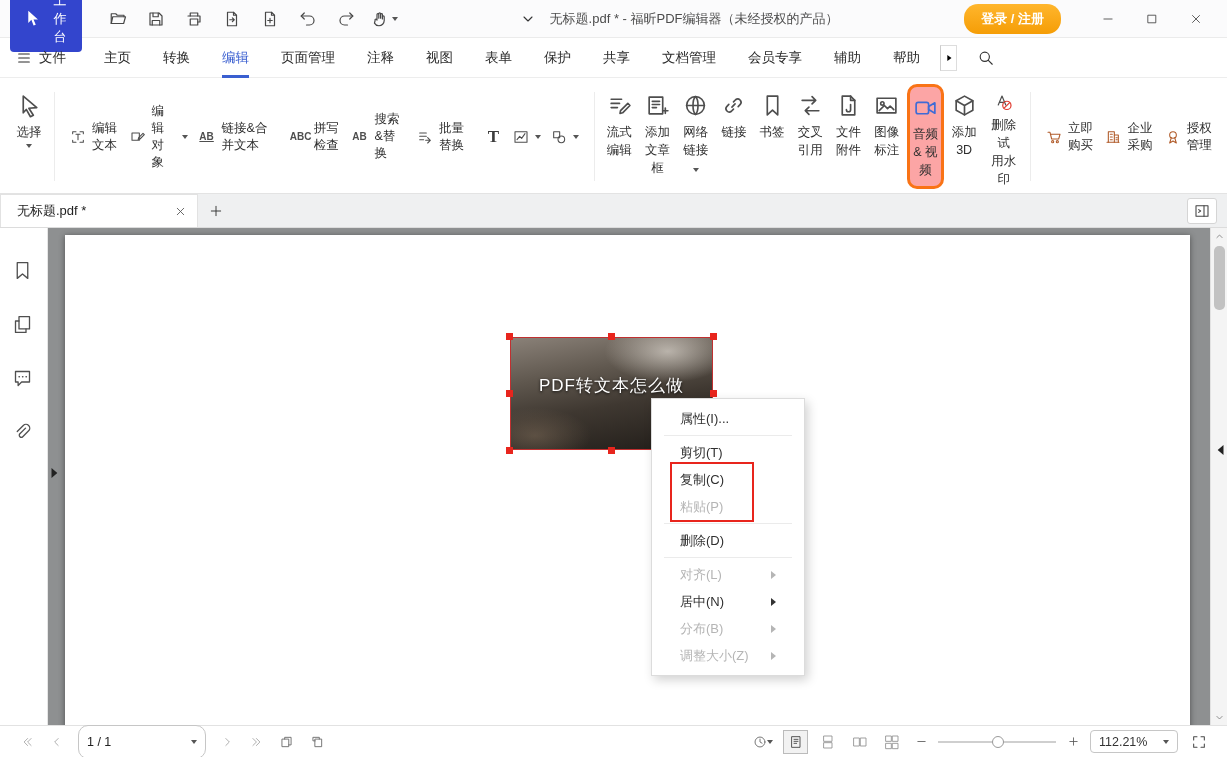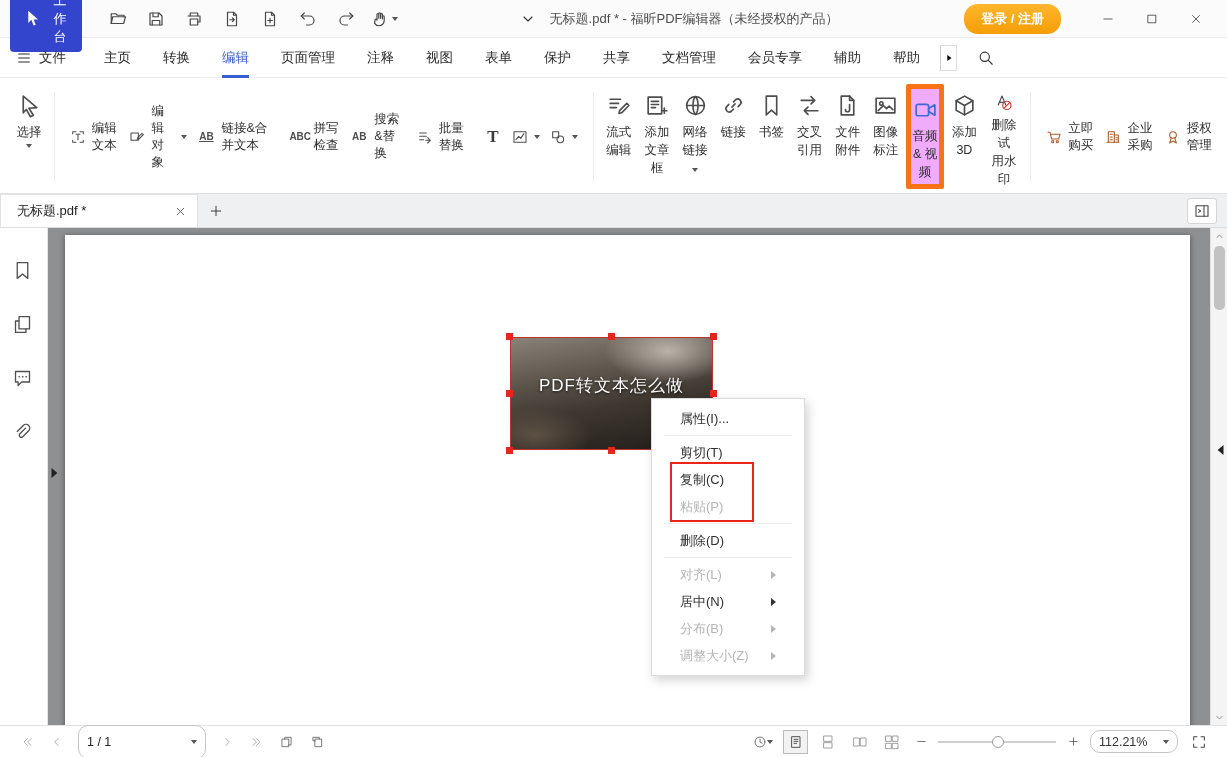--- a/index.html
+++ b/index.html
@@ -29,21 +29,21 @@
 .mb-expand{width:17px;height:26px;border:1px solid #ddd;border-left:1px solid #ccc;background:#fff;display:flex;align-items:center;justify-content:center;margin-left:4px}
 .mb-expand svg{width:10px;height:10px}
 .mb-search{margin-left:12px;width:32px;height:30px;display:flex;align-items:center;justify-content:center;background:none;border:none;color:#333}
 .mb-search svg{width:17px;height:17px}
 
 
 .ribbon{height:116px;display:flex;background:#fff;border-bottom:1px solid #e3e3e3;padding:6px 4px 4px 10px}
 .rsep{width:1px;background:#ececec;margin:8px 6px}
 .rbig{width:50px;display:flex;flex-direction:column;align-items:center;padding-top:8px;font-size:12.5px;line-height:18px;color:#2f2f2f;background:none;border:1px solid transparent;margin:0 1px}
 .rbig svg{width:25px;height:25px;margin-bottom:5px;color:#4e4e4e}
-.rbig.sel{background:#f0abfc;border:5px solid #f97316;border-radius:2px}
+.rbig.sel{background:#fca5a5;border:3px solid #f97316;border-radius:10px}
 .rbig .car{margin-top:3px}
 .rcol{display:flex;flex-direction:row;justify-content:center;gap:10px;padding:0 9px}
 .rrow{display:flex;align-items:center;gap:6px;font-size:12.5px;color:#2f2f2f;background:none;border:none;text-align:left}
 .rrow svg{width:16px;height:16px;color:#4e4e4e;flex:none}
 .glyph{font-weight:700;font-size:10px;color:#4e4e4e;width:18px;text-align:center;flex:none}
 .glyph.u{text-decoration:underline}
 .ttool{font-family:"Liberation Serif","DejaVu Serif",serif;font-size:17px;font-weight:700;color:#3c3c3c;width:18px;text-align:center}
 .shop svg{color:#b05a28}
 
 
@@ -91,21 +91,21 @@
 .ctx-sep{height:1px;background:#ebebeb;margin:3px 12px}
 .copy-highlight{position:absolute;left:670px;top:462px;width:84px;height:60px;border:2px solid #e8251d;z-index:11;pointer-events:none}
 
 
 .statusbar{height:32px;display:flex;align-items:center;background:#fff;border-top:1px solid #e2e2e2;padding:0 14px;gap:4px}
 .st-btn{display:flex;align-items:center;justify-content:center;color:#a8a8a8;background:none;border:none;width:26px;height:24px}
 .st-btn svg{width:14px;height:14px}
 .st-btn.dark{color:#6e6e6e}
 .page-box{width:128px;height:23px;border:1px solid #c6c6c6;border-radius:10px;display:flex;align-items:center;padding:16px 8px;font-size:12.5px;color:#222;gap:6px;margin:0 4px;background:#fff}
 .page-box .car{margin-left:auto}
-.zoom-box{width:88px;height:23px;border:1px solid #c6c6c6;border-radius:10px;display:flex;align-items:center;padding:0 8px;font-size:12.5px;gap:6px;background:#fff}
+.zoom-box{width:88px;height:23px;border:1px solid #c6c6c6;border-radius:4px;display:flex;align-items:center;padding:0 8px;font-size:12.5px;gap:6px;background:#fff}
 .zoom-box .car{margin-left:auto}
 .st-right{margin-left:auto;display:flex;align-items:center;gap:7px}
 .vm-btn{width:25px;height:24px;display:flex;align-items:center;justify-content:center;color:#909090;background:none;border:1px solid transparent}
 .vm-btn.active{color:#3d3d3d;border:1px solid #bbb;background:#f2f2f2}
 .vm-btn svg{width:16px;height:16px;stroke-width:1.3}
 .slider{width:118px;height:24px;display:flex;align-items:center;position:relative}
 .slider .track{width:100%;height:2px;background:#cfcfcf}
 .slider .thumb{position:absolute;left:46%;top:6px;width:12px;height:12px;border-radius:50%;background:#fff;border:1px solid #9a9a9a}
 .zs{width:20px;height:24px;display:flex;align-items:center;justify-content:center;color:#555;background:none;border:none}
 .zs svg{width:11px;height:11px;stroke-width:1.8}

